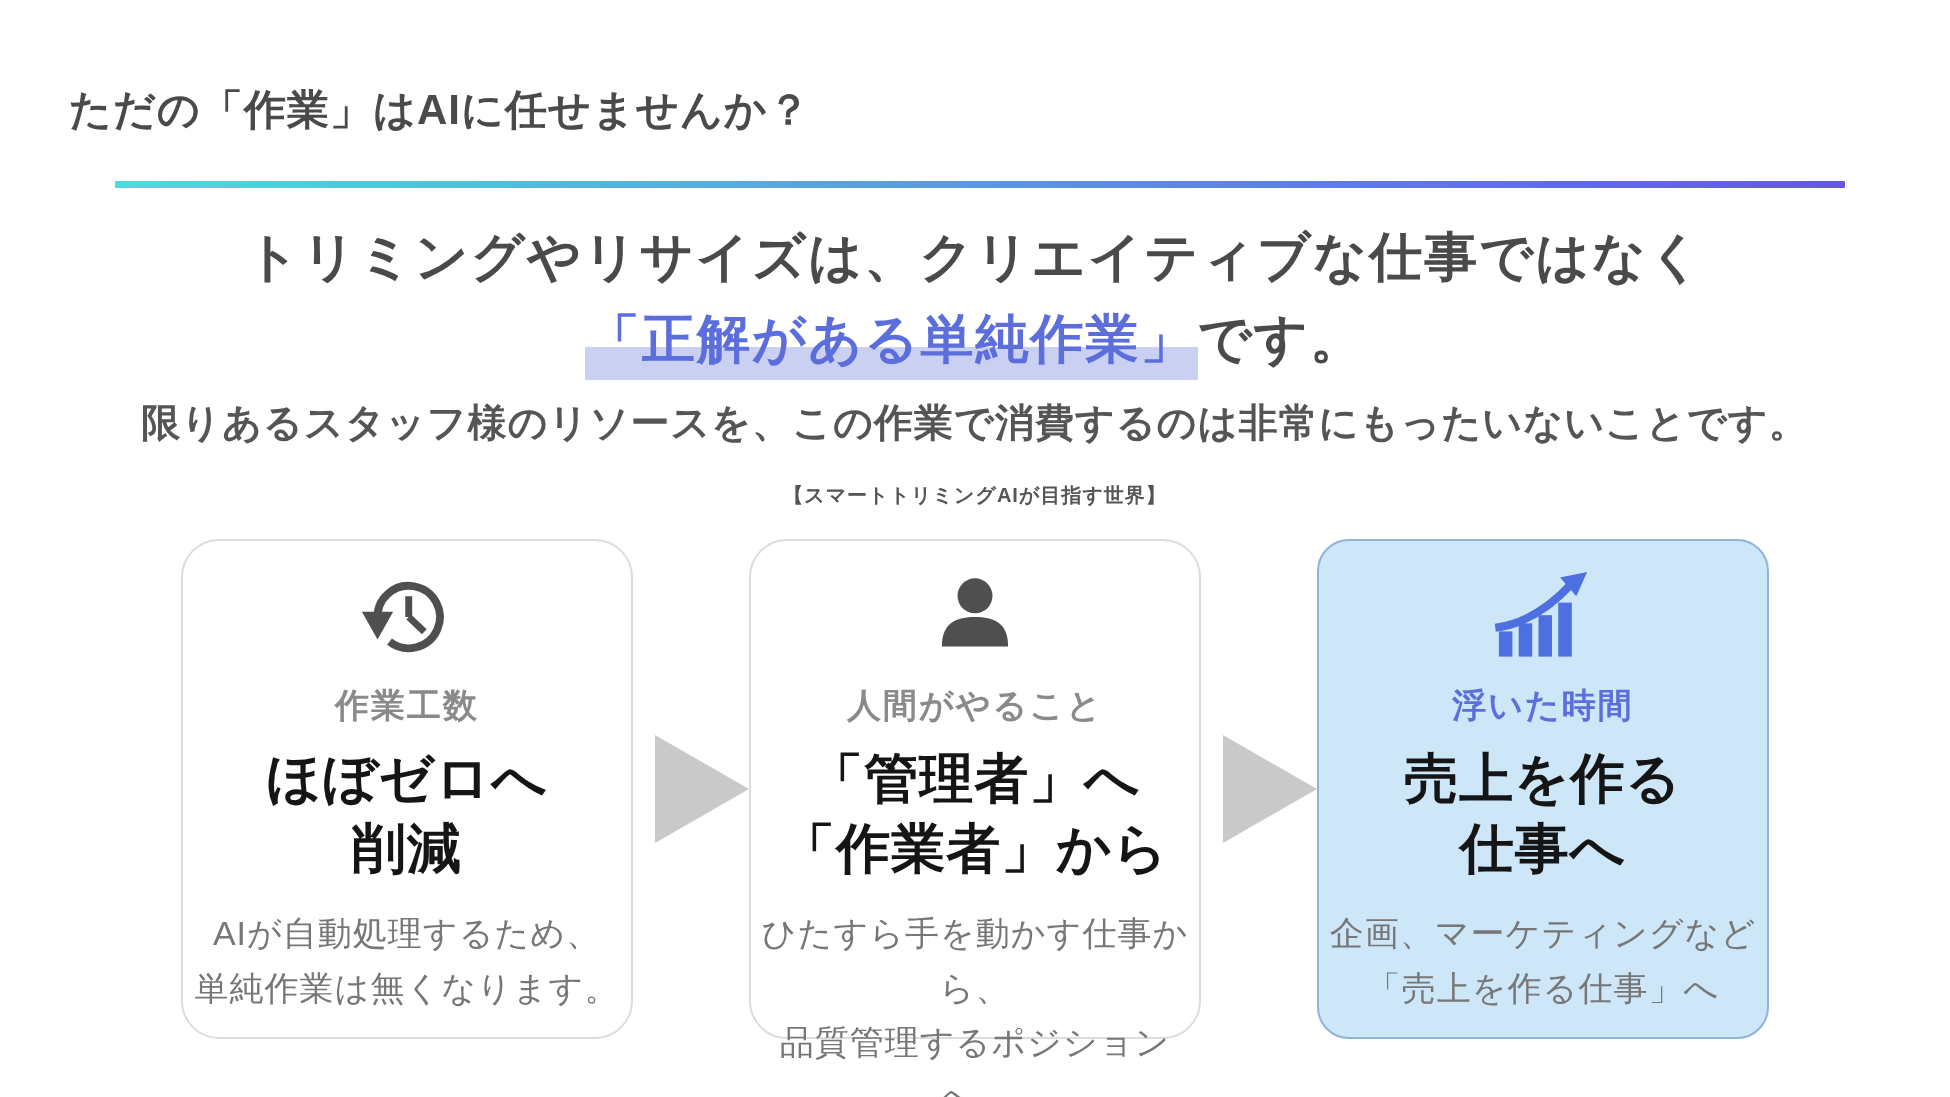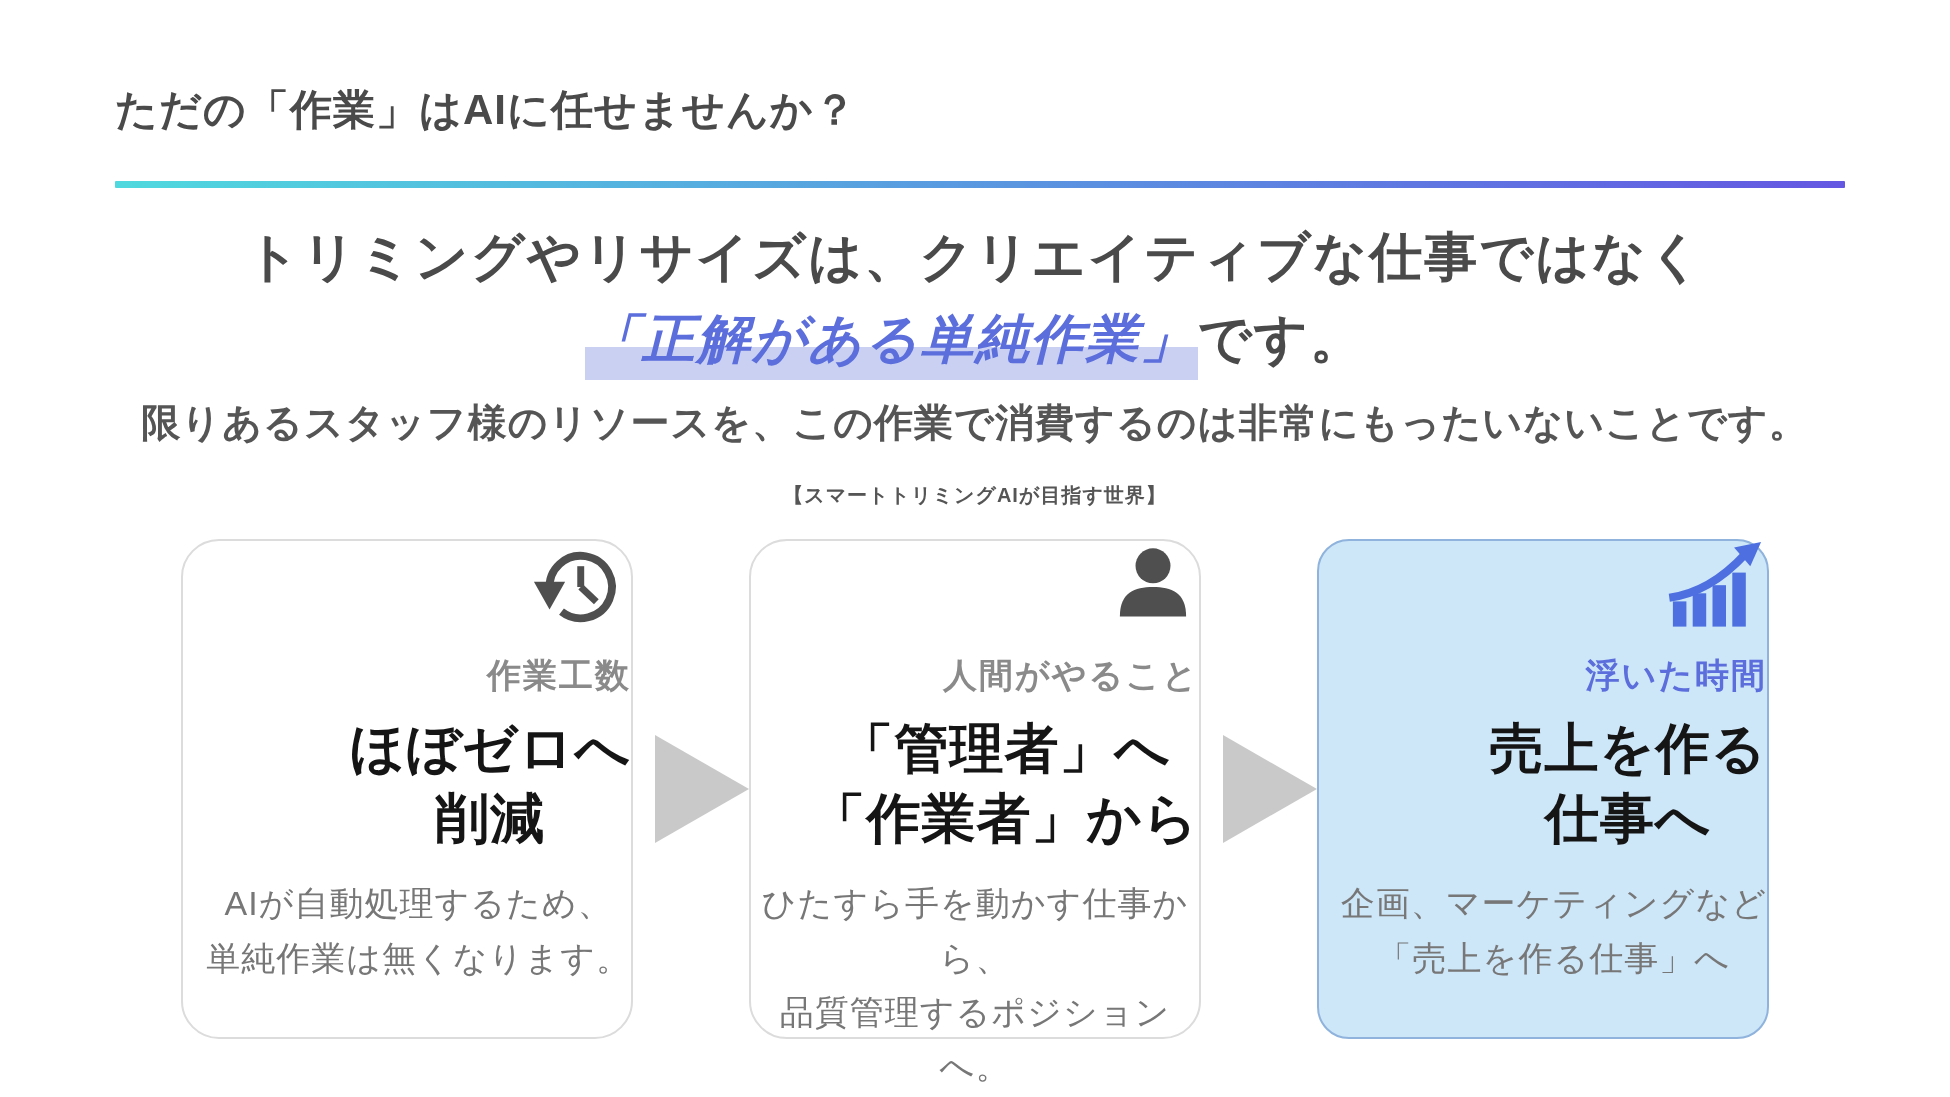--- a/index.html
+++ b/index.html
@@ -1,54 +1,53 @@
 <!DOCTYPE html>
 <html style="--heading-text: #4A4A4A; --title-black: #151515; --label-gray: #8A8A8A; --body-gray: #777777; --accent-blue: #5B6EDC; --highlight-lav: #C9D0F2; --grad-from: #4FD9DE; --grad-to: #6457E2; --card-border: #DCDCDC; --card3-bg: #CDE6F8; --card3-border: #8FB3DC; --arrow-gray: #C9C9C9; --icon-gray: #4F4F4F; --icon-blue: #4D6FE0;"><head>
 <meta charset="utf-8">
 <style>
   html,body{margin:0;padding:0;background:#fff;}
   .page{
     position:relative;width:1950px;height:1097px;background:#fff;overflow:hidden;
     font-family:"Liberation Sans","DejaVu Sans",sans-serif;
   }
   
-  .header{padding:84px 105px 0 115px;}
+  .header{padding:84px 105px 0 69px;}
   .header h1{
     margin:0;font-size:42px;line-height:1.25;font-weight:bold;
     color:var(--heading-text);letter-spacing:1px;
   }
   .gradient-rule{
     margin:44px 105px 0 115px;height:7px;border-radius:1px;
     background:linear-gradient(90deg,var(--grad-from),var(--grad-to));
   }
   
   .headline{
     margin-top:28px;text-align:center;font-size:53px;font-weight:bold;
     color:var(--heading-text);line-height:1.55;letter-spacing:2px;
   }
   .headline .accent{
     color:var(--accent-blue);
     background:linear-gradient(to bottom,transparent 54%,var(--highlight-lav) 54%);
     padding:0 2px 12px 2px;
-    font-style:italic;
   }
   .subtext{
     margin-top:16px;text-align:center;font-size:39px;font-weight:bold;
     color:#555;letter-spacing:1px;
   }
   .section-title{
     margin-top:32px;text-align:center;font-size:20px;font-weight:bold;
     color:#555;letter-spacing:1px;
   }
   
   .cards-row{margin-top:30px;display:flex;justify-content:center;align-items:stretch;}
   .card{
     width:452px;height:500px;box-sizing:border-box;background:#fff;
     border:2px solid var(--card-border);border-radius:38px;
-    display:flex;flex-direction:column;align-items:flex-end;
+    display:flex;flex-direction:column;align-items:center;padding-top:30px;
   }
   .card.highlighted{background:var(--card3-bg);border-color:var(--card3-border);border-radius:32px;}
   .icon-box{height:92px;display:flex;align-items:center;justify-content:center;}
   .card-label{margin-top:20px;font-size:34px;font-weight:bold;color:var(--label-gray);letter-spacing:2px;}
   .card.highlighted .card-label{color:var(--accent-blue);}
   .card-title{
     margin-top:14px;text-align:center;font-size:54px;font-weight:bold;
     color:var(--title-black);line-height:1.3;letter-spacing:1px;
   }
   .card-desc{

